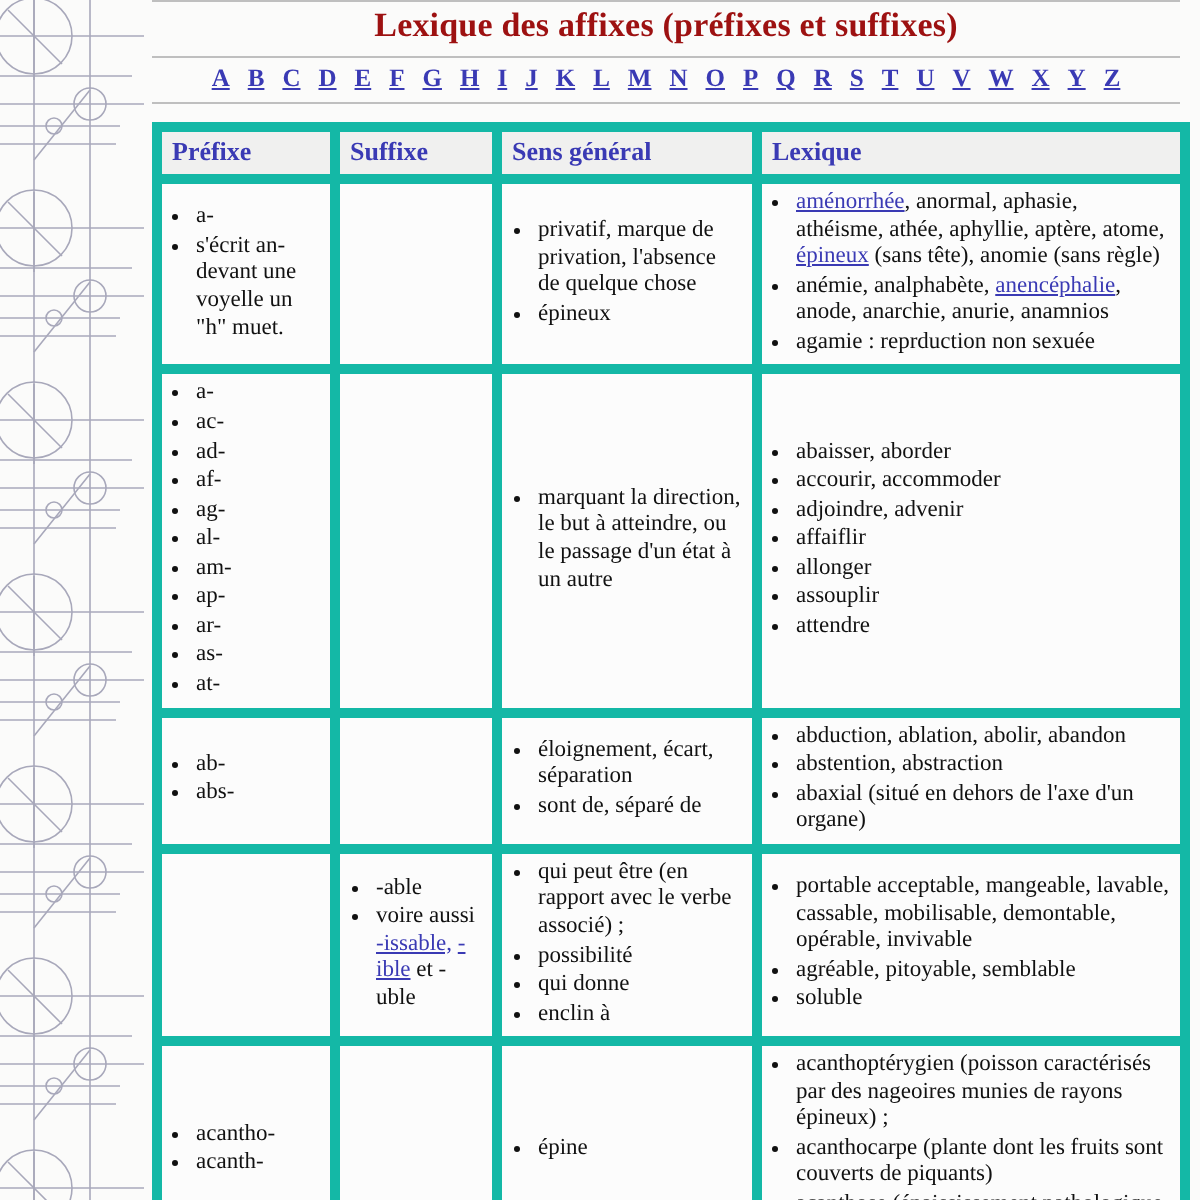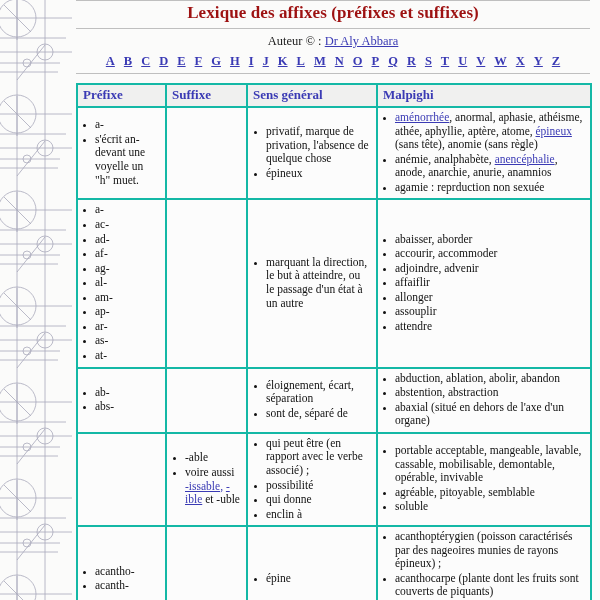--- a/index.html
+++ b/index.html
@@ -103,21 +103,21 @@
     background: #fcfcfc;
     table-layout: fixed;
     border: 1px solid #9a9a9a;
   }
   table.lex col.c-pref { width: 89px; }
   table.lex col.c-suff { width: 81px; }
   table.lex col.c-sens { width: 130px; }
   table.lex col.c-exem { width: 214px; }
 
   table.lex th, table.lex td {
-    border: 2px solid #14b8a6;
+    border: 5px solid #14b8a6;
     vertical-align: middle;
     padding: 3px 5px;
     background: #fcfcfc;
   }
   table.lex th {
     background: #f0f0ef;
     text-align: left;
     font-weight: bold;
     font-size: 13px;
     color: #3a3ab4;
@@ -182,44 +182,41 @@
   <div class="inner">
 
     <hr class="rule">
 
     <div id="title-block">
       <h1 id="page-title">Lexique des affixes (préfixes et suffixes)</h1>
     </div>
 
     <hr class="rule">
 
-    <div id="author-line">
-      <span>Auteur © : </span><a href="#" class="lnk">Dr Aly Abbara</a>
-    </div>
 
     <div id="alpha-nav">
       <a href="#" class="alpha">A</a><a href="#" class="alpha">B</a><a href="#" class="alpha">C</a><a href="#" class="alpha">D</a><a href="#" class="alpha">E</a><a href="#" class="alpha">F</a><a href="#" class="alpha">G</a><a href="#" class="alpha">H</a><a href="#" class="alpha">I</a><a href="#" class="alpha">J</a><a href="#" class="alpha">K</a><a href="#" class="alpha">L</a><a href="#" class="alpha">M</a><a href="#" class="alpha">N</a><a href="#" class="alpha">O</a><a href="#" class="alpha">P</a><a href="#" class="alpha">Q</a><a href="#" class="alpha">R</a><a href="#" class="alpha">S</a><a href="#" class="alpha">T</a><a href="#" class="alpha">U</a><a href="#" class="alpha">V</a><a href="#" class="alpha">W</a><a href="#" class="alpha">X</a><a href="#" class="alpha">Y</a><a href="#" class="alpha">Z</a>
     </div>
 
     <hr class="rule">
 
     <div id="lexicon-wrap">
       <table class="lex">
         <colgroup>
           <col class="c-pref">
             <col class="c-suff">
             <col class="c-sens">
             <col class="c-exem">
         </colgroup>
         <thead>
           <tr>
             <th>Préfixe</th>
             <th>Suffixe</th>
             <th>Sens général</th>
-            <th>Malpighi</th>
+            <th>Lexique</th>
           </tr>
         </thead>
         <tbody id="lex-body">
             <tr>
               <td class="cell-pref">
                 <ul>
                   <li>a-</li>
                   <li>s'écrit an- devant une voyelle un "h" muet.</li>
                 </ul>
               </td>

